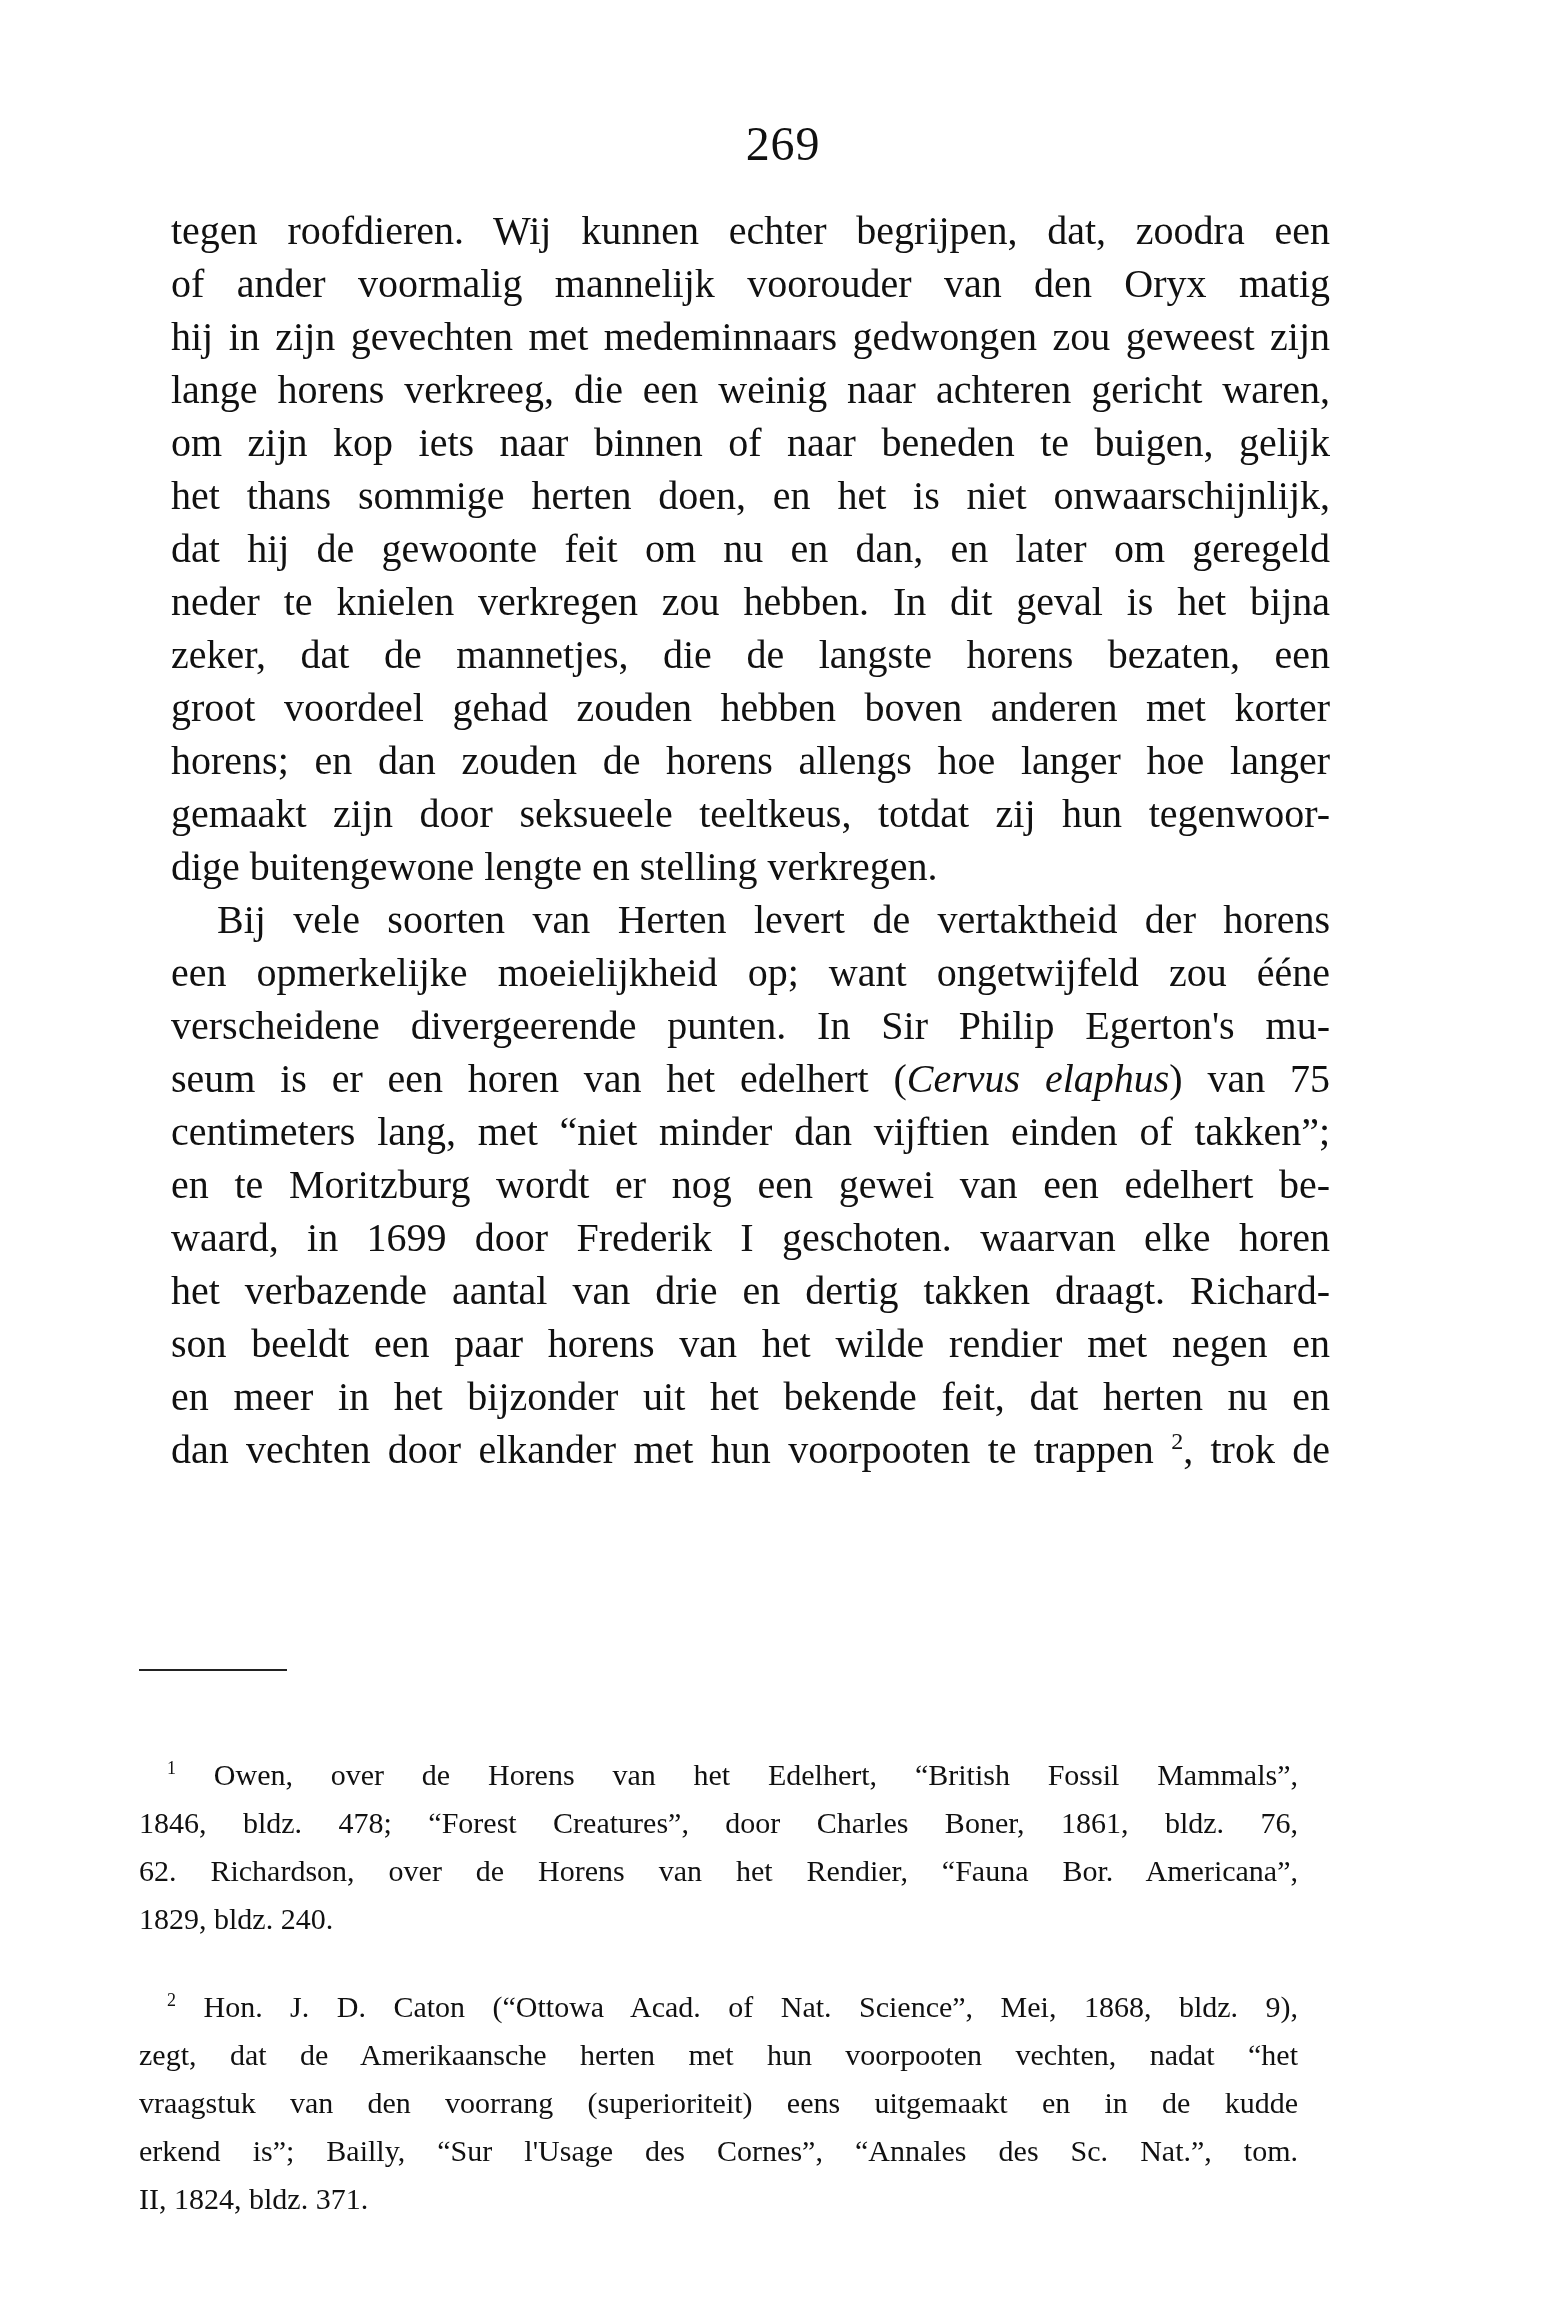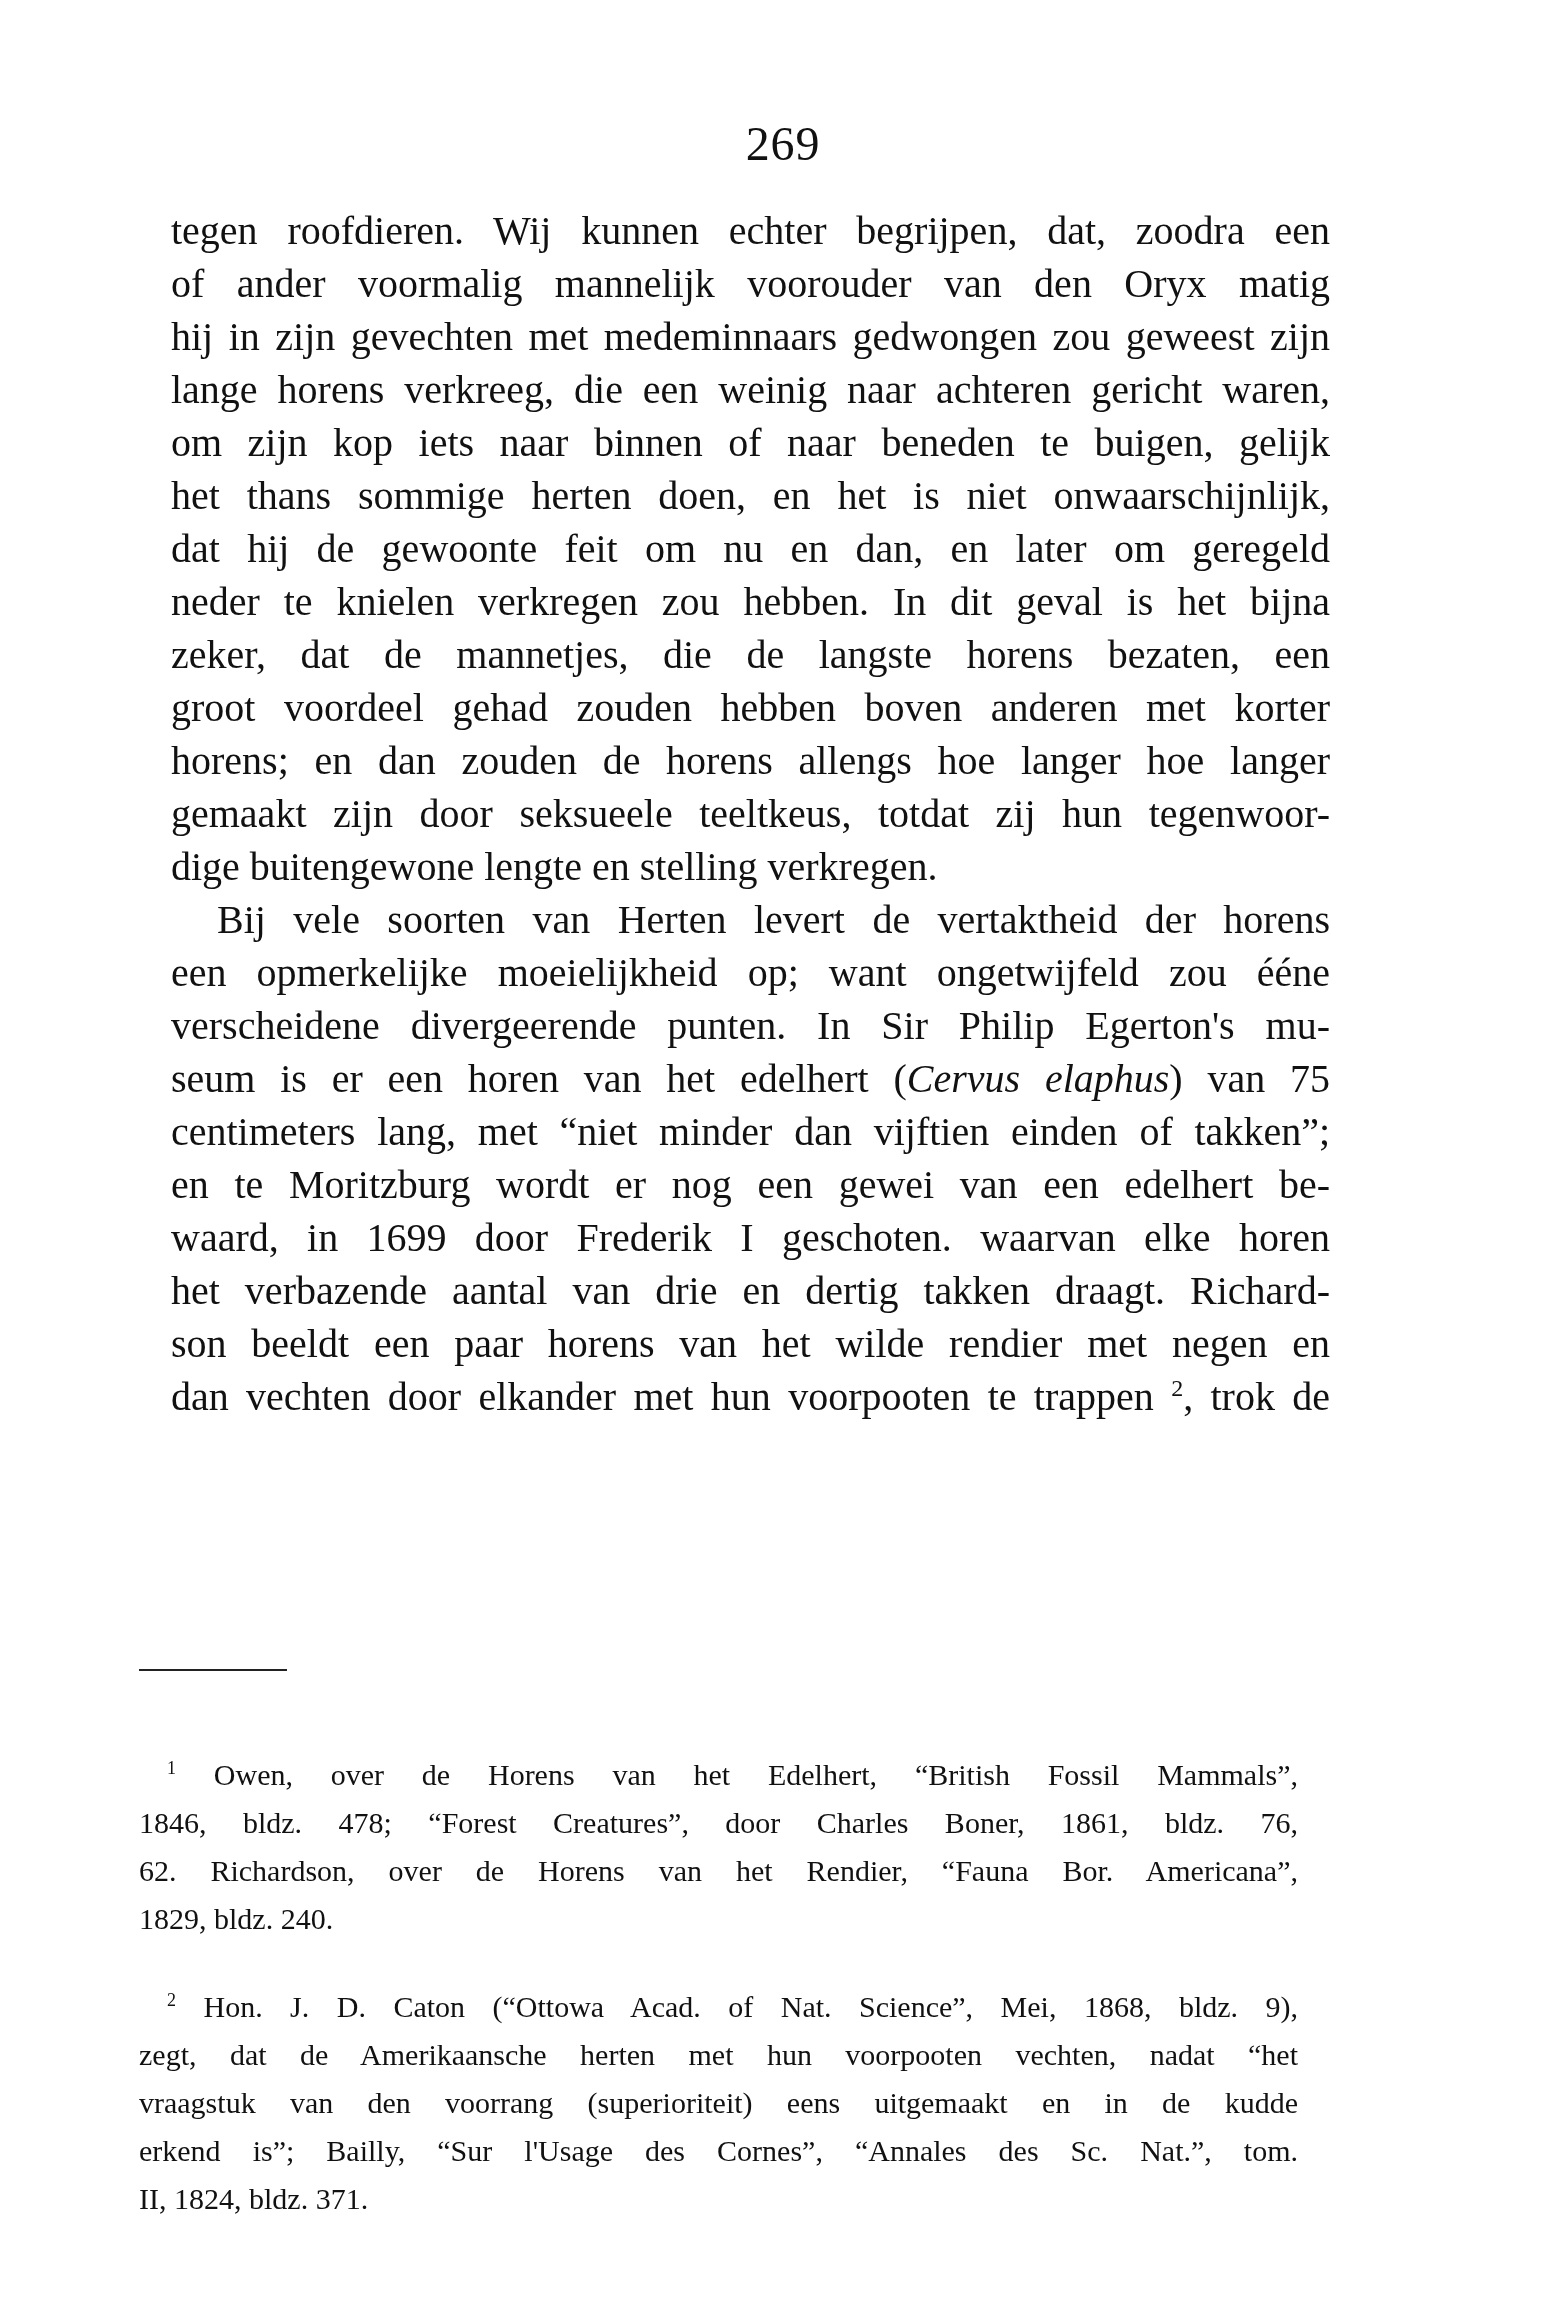--- a/index.html
+++ b/index.html
@@ -57,20 +57,21 @@
 
     <span class="line indent">Bij vele soorten van Herten levert de vertaktheid der horens</span>
     <span class="line">een opmerkelijke moeielijkheid op; want ongetwijfeld zou ééne</span>
     <span class="line">verscheidene divergeerende punten. In Sir Philip Egerton's mu-</span>
     <span class="line"><span>seum is er een horen van het edelhert (</span><em>Cervus elaphus</em><span>) van 75</span></span>
     <span class="line">centimeters lang, met “niet minder dan vijftien einden of takken”;</span>
     <span class="line">en te Moritzburg wordt er nog een gewei van een edelhert be-</span>
     <span class="line">waard, in 1699 door Frederik I geschoten. waarvan elke horen</span>
     <span class="line">het verbazende aantal van drie en dertig takken draagt. Richard-</span>
     <span class="line">son beeldt een paar horens van het wilde rendier met negen en</span>
+    <span class="line">en meer in het bijzonder uit het bekende feit, dat herten nu en</span>
     <span class="line"><span>dan vechten door elkander met hun voorpooten te trappen </span><sup>2</sup><span>, trok de</span></span>
   </div>
 
   <div class="footnote-rule"></div>
 
   <div class="footnotes">
     <span class="line indent"><sup>1</sup><span> Owen, over de Horens van het Edelhert, “British Fossil Mammals”,</span></span>
     <span class="line">1846, bldz. 478; “Forest Creatures”, door Charles Boner, 1861, bldz. 76,</span>
     <span class="line">62. Richardson, over de Horens van het Rendier, “Fauna Bor. Americana”,</span>
     <span class="line last">1829, bldz. 240.</span>

